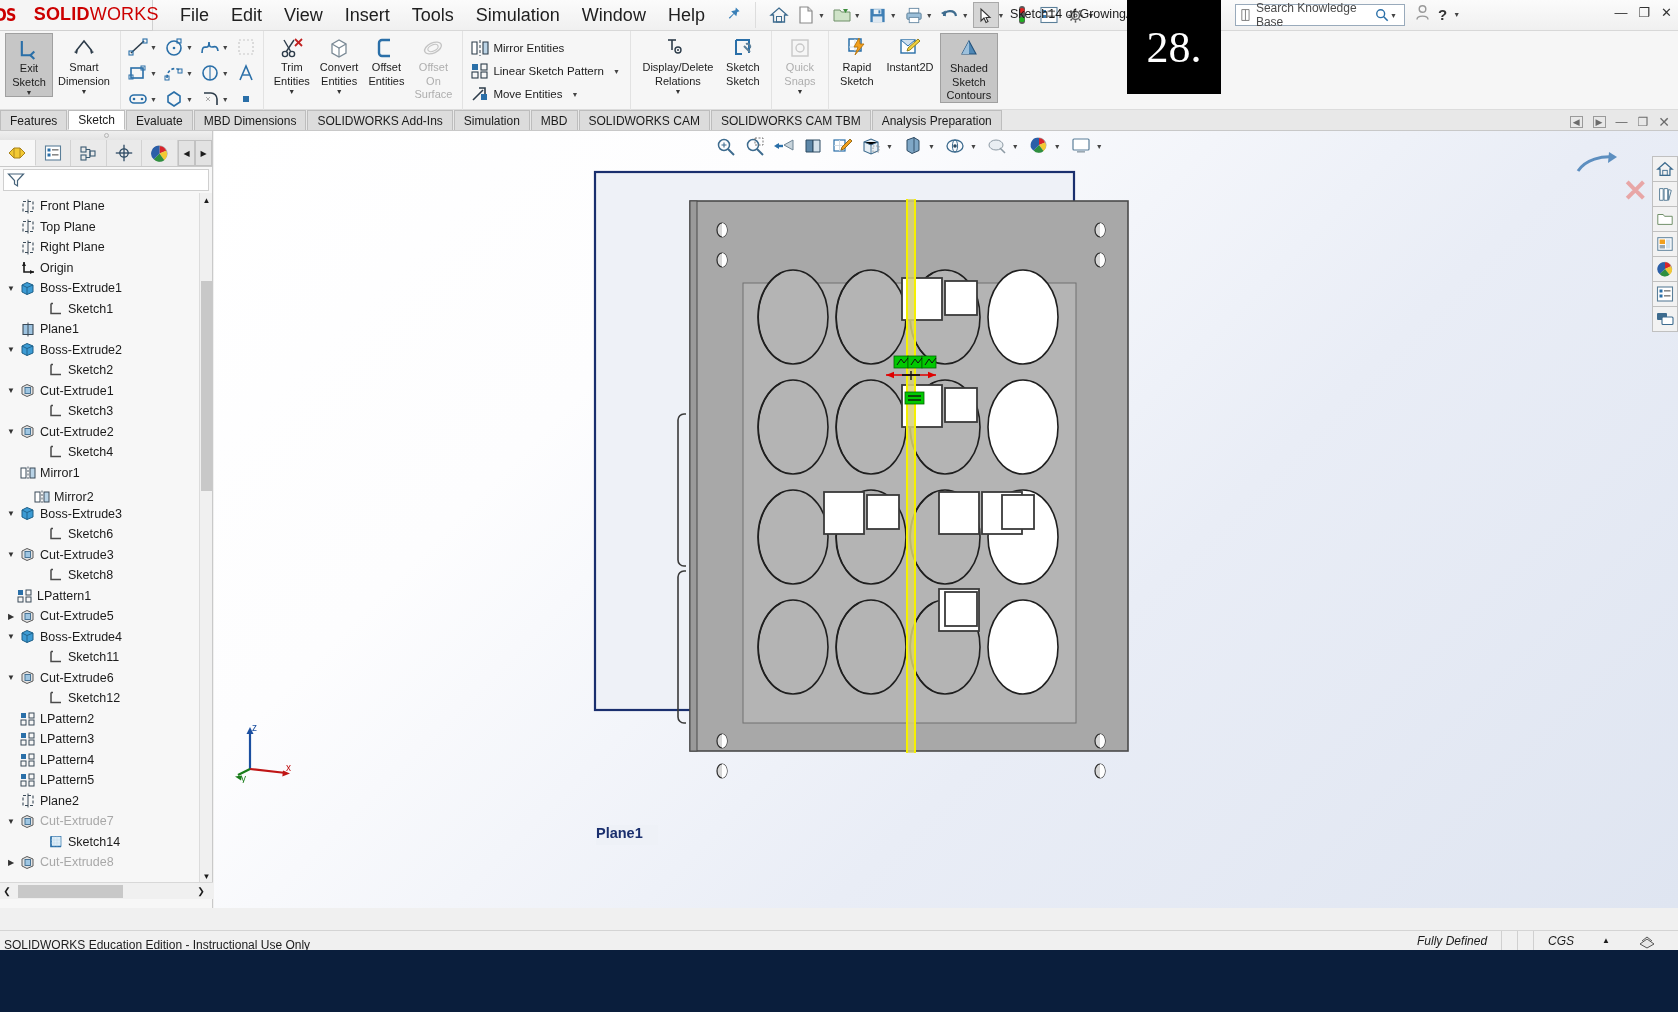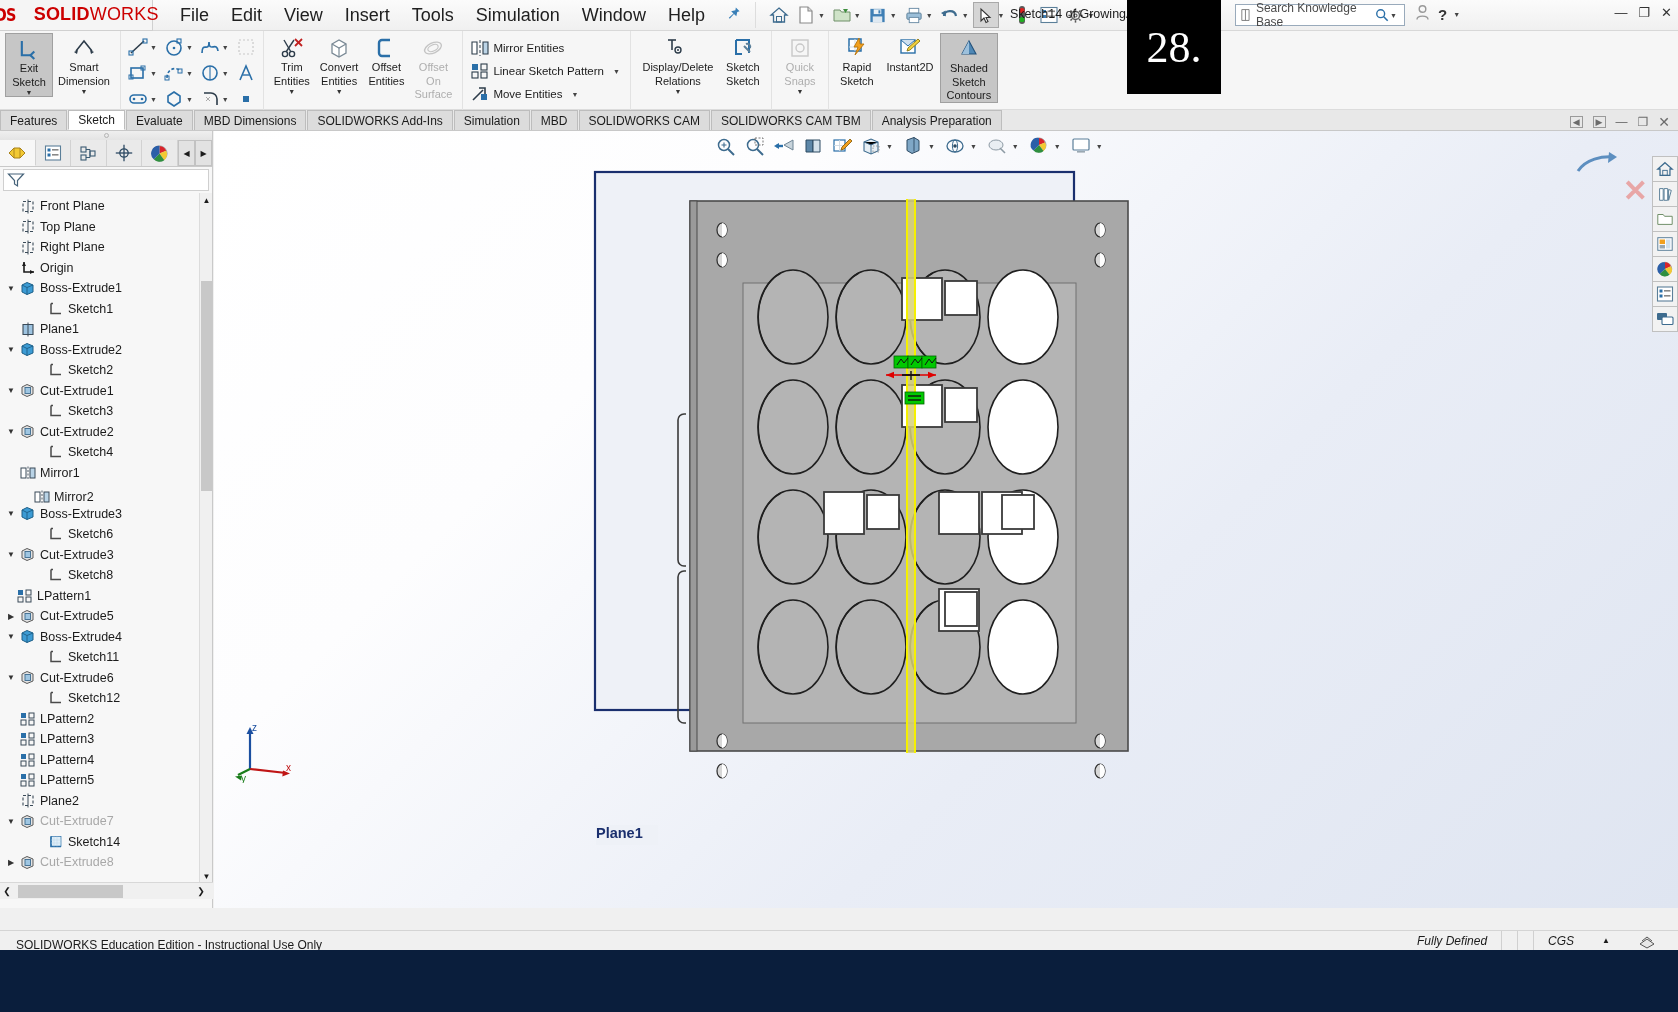--- a/index.html
+++ b/index.html
@@ -105,21 +105,21 @@
 
   
   .bottombar { position:absolute; left:0; top:908px; width:1678px; height:22px; background:#f0f0f0; border-top:1px solid #c9c9c9; display:flex; align-items:center;}
   .navbtns { display:flex; }
   .navb { width:15px;height:17px;border:1px solid #b7b7b7;background:#e4e4e4;display:flex;align-items:center;justify-content:center;font-size:7px;color:#777;}
   .btab { height:19px; padding:0 9px; display:flex;align-items:center; font-size:12px; background:#dcdcdc; border:1px solid #bdbdbd; margin-left:1px;}
   .btab.active { background:#fff; font-weight:bold;}
 
   
   .statusbar { position:absolute; left:0; top:930px; width:1678px; height:20px; background:#f0f0f0; border-top:1px solid #d4d4d4; display:flex; align-items:center; font-size:12px;}
-  .sb-left { padding-left:16px;margin-top:8px; }
+  .sb-left { padding-left:4px;margin-top:8px; }
   .sb-right { margin-left:auto; display:flex; align-items:center; gap:0px; padding-right:8px;}
   .sb-cell { padding:0 14px; border-left:1px solid #d0d0d0; height:20px; display:flex;align-items:center;font-style:italic;}
   .bluebar { position:absolute; left:0; top:950px; width:1678px; height:62px; background:#0a1e3c;}
 
   
   .viewport { position:absolute; left:214px; top:131px; width:1464px; height:777px;
     background: linear-gradient(135deg,#ffffff 0%, #fdfdfe 28%, #e9edf6 62%, #dfe5f1 100%);
     overflow:hidden;
   }
   .hud { position:absolute; left:500px; top:3px; display:flex; align-items:center; gap:5px;}

